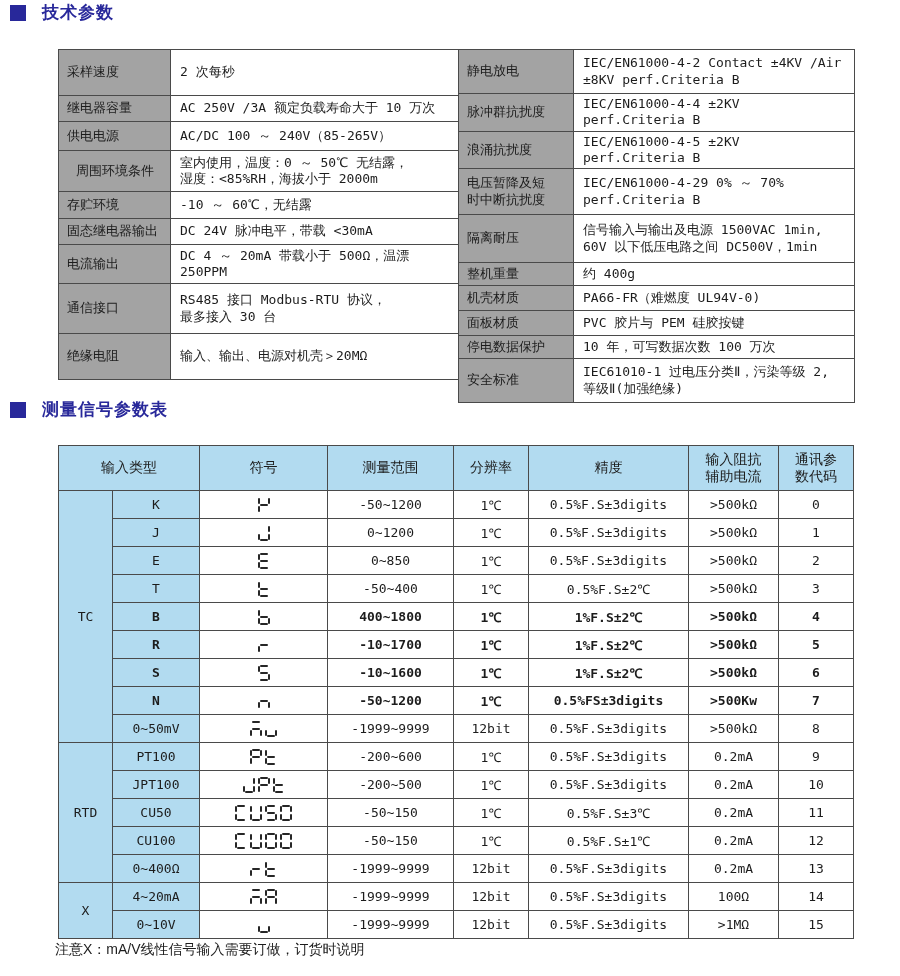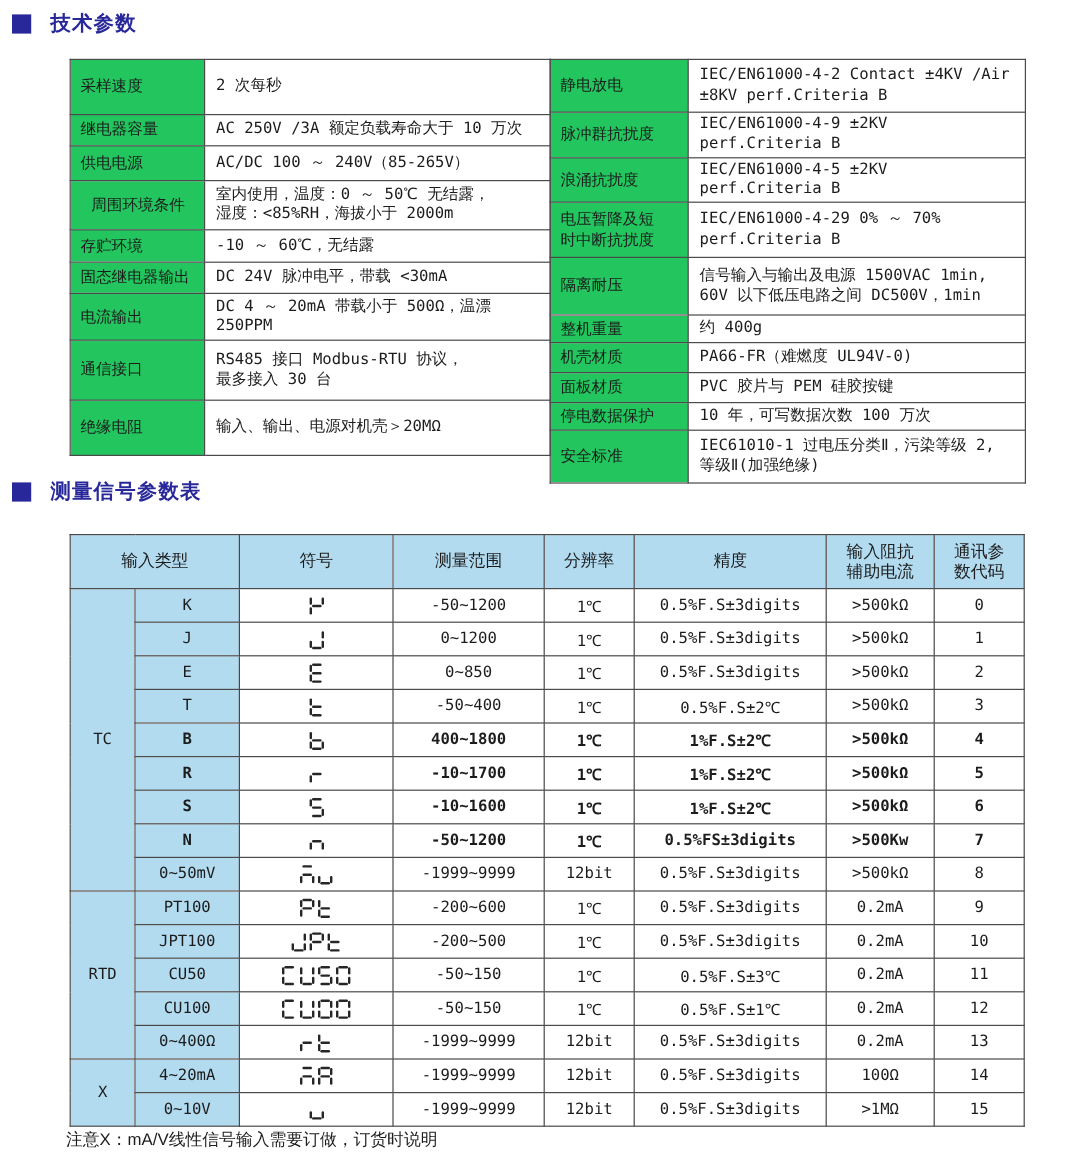--- a/index.html
+++ b/index.html
@@ -2,31 +2,31 @@
 <html><head>
 <meta charset="utf-8">
 <style>
   html,body{margin:0;padding:0;}
   body{width:900px;height:976px;background:#ffffff;font-family:"Liberation Sans","DejaVu Sans",sans-serif;color:#1c1c1c;}
   .page{position:relative;width:900px;height:976px;background:#fff;overflow:hidden;}
 
   .sec-title{position:absolute;left:10px;display:flex;align-items:center;gap:16px;}
   .sec-title .bullet{width:16px;height:16px;background:#28289a;flex:0 0 auto;}
   .sec-title h1{margin:0;font-size:17px;font-weight:bold;color:#28289a;letter-spacing:1px;}
-  #title-tech{top:8px;}
+  #title-tech{top:1px;}
   #title-signal{top:398px;}
 
   table{border-collapse:collapse;table-layout:fixed;}
   td,th{border:1px solid #4a4a4a;overflow:hidden;}
 
   
   .tech{position:absolute;top:49px;left:58px;display:flex;}
   .tech table{height:331px;}
   .tech td{font-size:13px;line-height:1.25;vertical-align:middle;padding:2px 6px;}
-  .tech td.lbl{background:#22c55e;padding-left:8px;}
+  .tech td.lbl{background:#a3a3a3;padding-left:8px;}
   .tech td.val{background:#fff;font-family:"DejaVu Sans Mono","Liberation Sans",sans-serif;white-space:pre-line;padding-left:9px;}
   .tech table.rt{margin-left:-1px;}
 
   
   .sig{position:absolute;top:445px;left:58px;height:485px;}
   .sig th{background:#b2dbf0;font-size:14px;font-weight:normal;text-align:center;vertical-align:middle;white-space:pre-line;line-height:1.25;height:42px;}
   .sig td{font-size:13px;text-align:center;vertical-align:middle;background:#fff;
           font-family:"DejaVu Sans Mono","Liberation Sans",sans-serif;height:27px;padding:0 2px;}
   .sig td.grp,.sig td.typ{background:#b2dbf0;}
   .sig tr.em td{font-weight:bold;}
@@ -108,21 +108,21 @@
           <col style="width:281px">
         </colgroup>
       <tbody id="tech-right">
           <tr style="height: 44px;">
             <td class="lbl" style="white-space: pre-line;">静电放电</td>
             <td class="val">IEC/EN61000-4-2   Contact ±4KV /Air
 ±8KV perf.Criteria B</td>
           </tr>
           <tr style="height: 25px;">
             <td class="lbl" style="white-space: pre-line;">脉冲群抗扰度</td>
-            <td class="val">IEC/EN61000-4-9  ±2KV  perf.Criteria B</td>
+            <td class="val">IEC/EN61000-4-4  ±2KV  perf.Criteria B</td>
           </tr>
           <tr style="height: 28px;">
             <td class="lbl" style="white-space: pre-line;">浪涌抗扰度</td>
             <td class="val">IEC/EN61000-4-5  ±2KV  perf.Criteria B</td>
           </tr>
           <tr style="height: 46px;">
             <td class="lbl" style="white-space: pre-line;">电压暂降及短
 时中断抗扰度</td>
             <td class="val">IEC/EN61000-4-29  0% ～ 70%
 perf.Criteria B</td>

